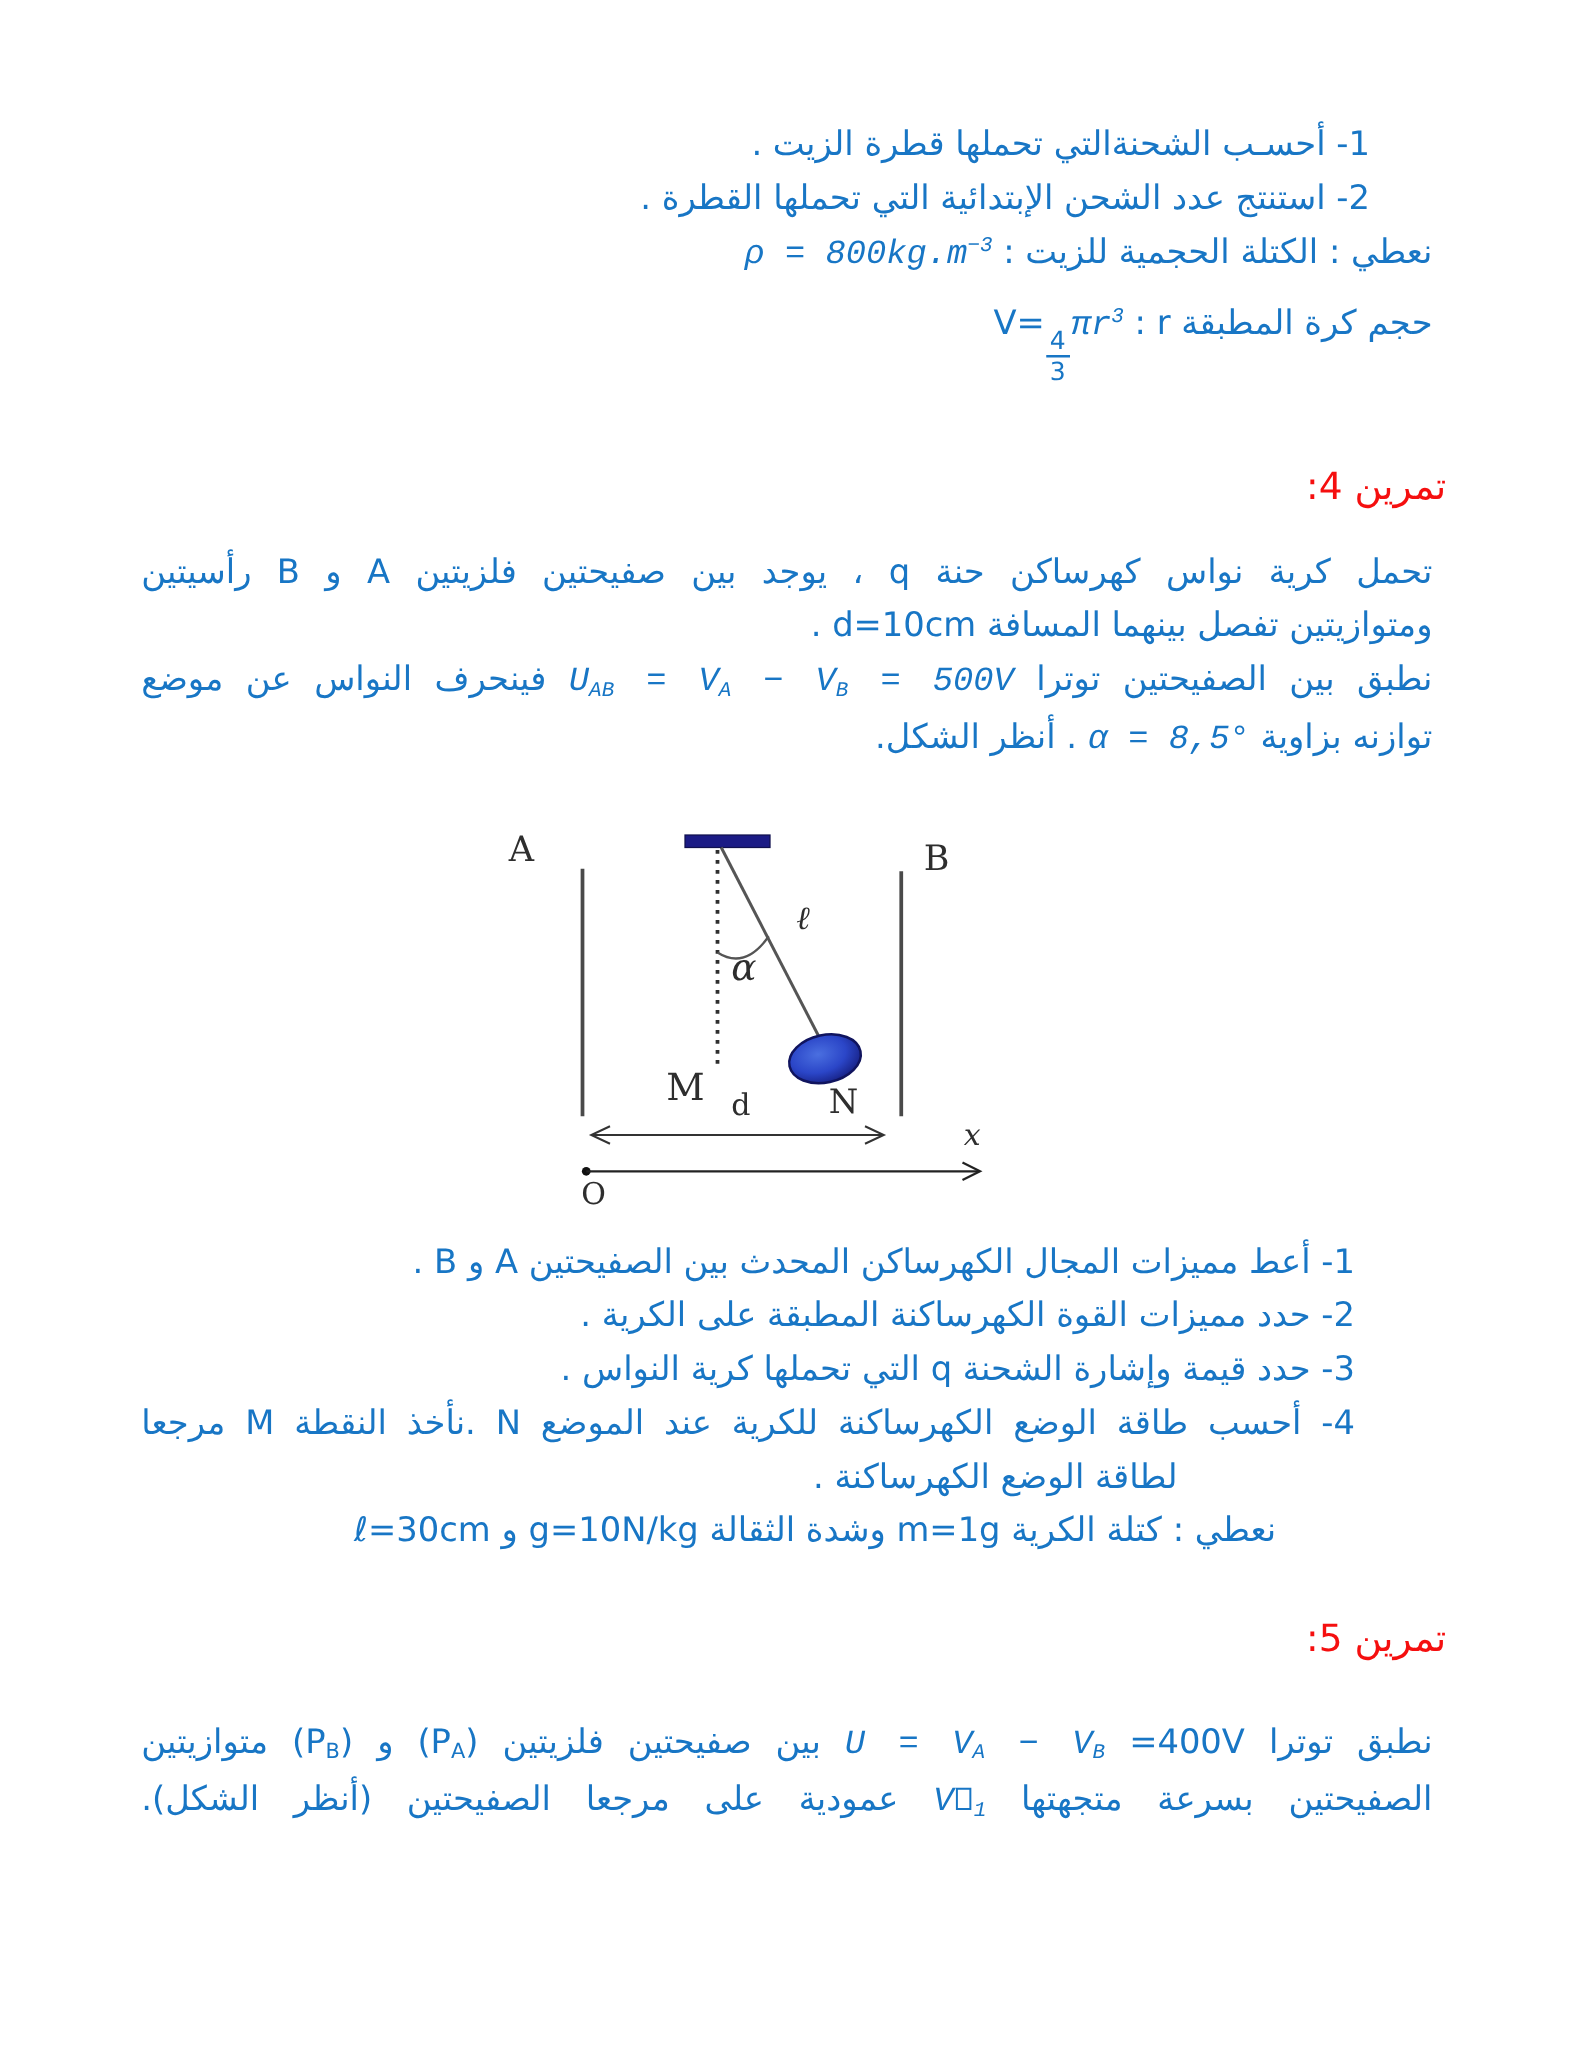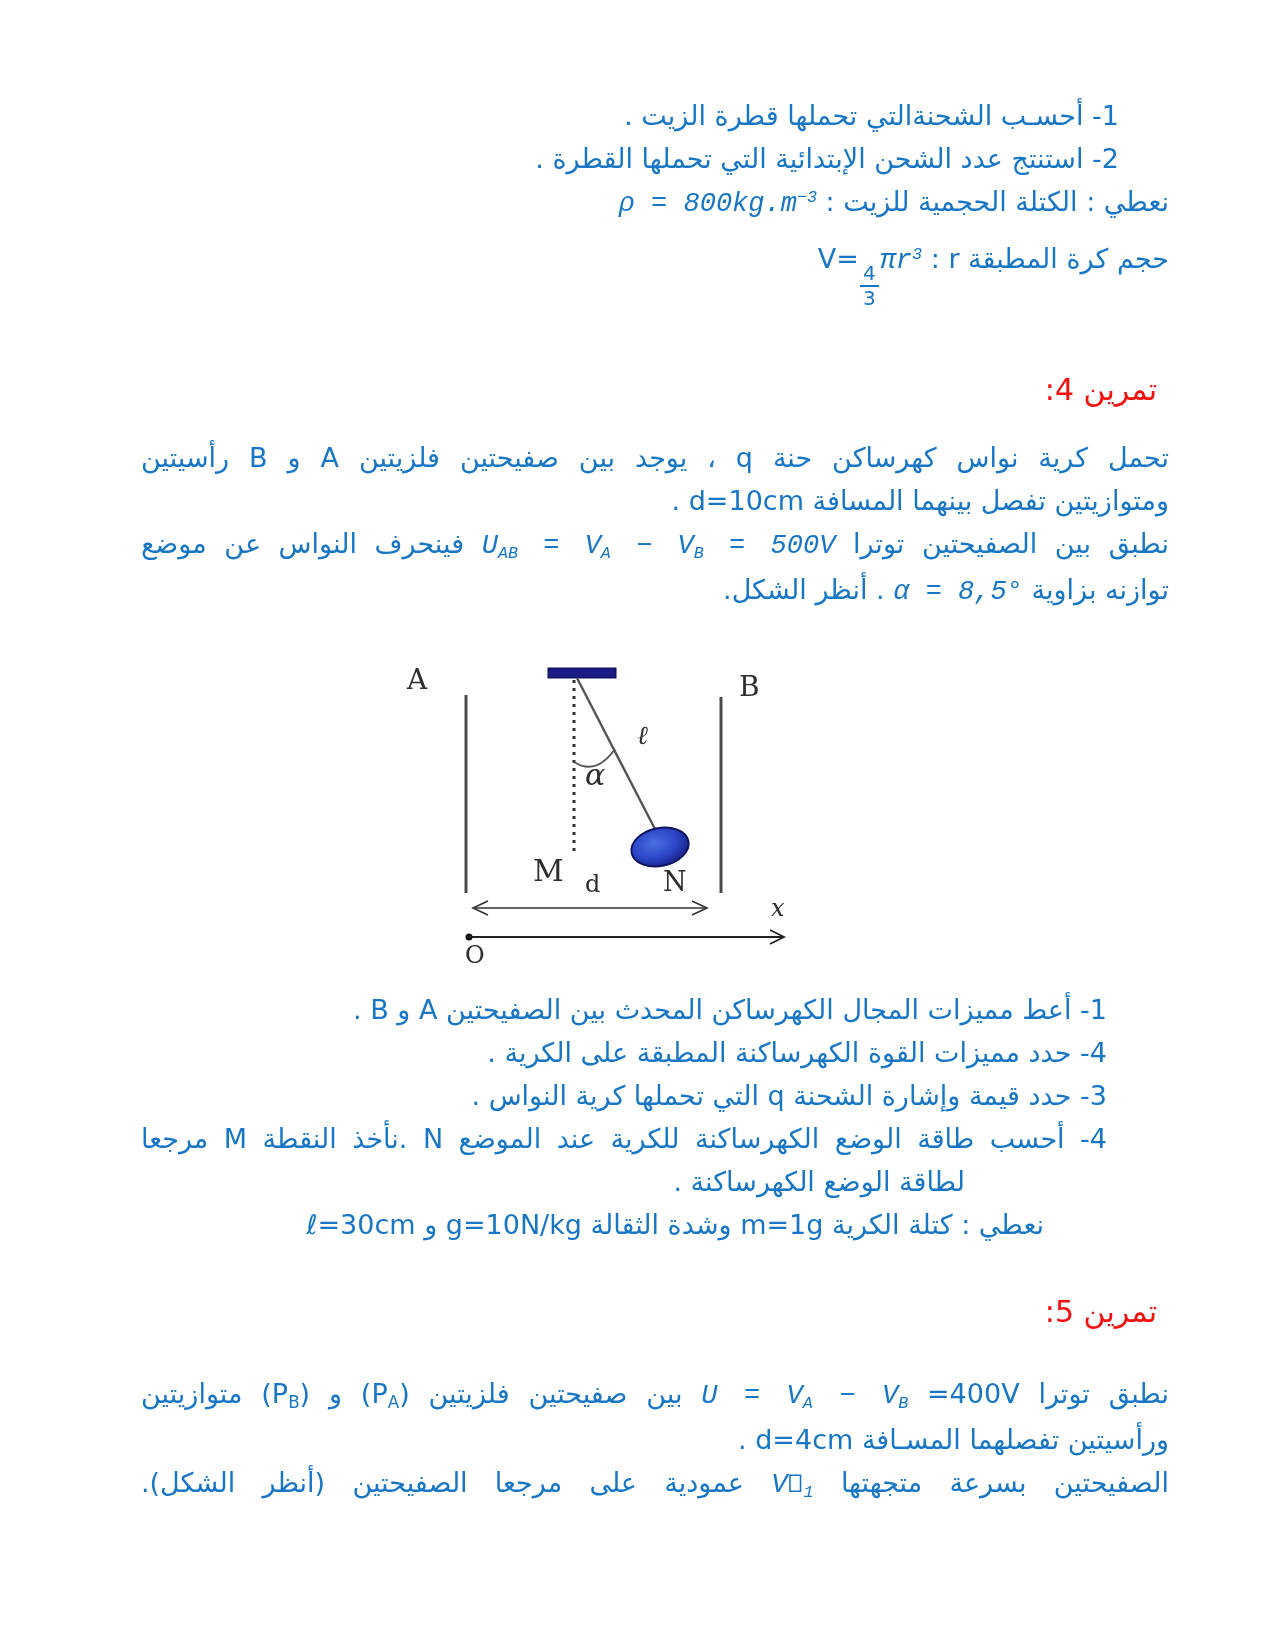--- a/index.html
+++ b/index.html
@@ -1,20 +1,20 @@
 <!DOCTYPE html>
 <html><head>
 <meta charset="utf-8">
 <style>
   html,body{margin:0;padding:0;background:#ffffff;}
   .page{
     position:relative;width:1275px;height:1650px;background:#ffffff;overflow:hidden;
     font-family:"DejaVu Sans",sans-serif;
   }
-  .ar-block{position:absolute;left:113px;right:106px;direction:rtl;margin-left:28px;}
+  .ar-block{position:absolute;left:113px;right:129px;direction:rtl;}
   .line{font-size:27px;line-height:43px;text-align:right;color:#1876C5;}
   .stretch{text-align:justify;text-align-last:justify;}
   .indent-num{padding-left:0;padding-right:50px;}
   .q-indent{padding-right:62px;}
   .cont-indent{padding-right:204px;}
   .givens-indent{padding-right:125px;}
   .heading{
     position:absolute;right:118px;direction:rtl;color:#F50F0F;
     font-size:30px;line-height:36px;text-align:left;
   }
@@ -100,28 +100,27 @@
     <span class="fig-label fig-italic" style="left:200px;top:120px;font-size:30px;">α</span>
     <span class="fig-label" style="left:148px;top:216px;font-size:30px;">M</span>
     <span class="fig-label" style="left:200px;top:232px;font-size:24px;">d</span>
     <span class="fig-label" style="left:278px;top:228px;font-size:27px;">N</span>
     <span class="fig-label fig-italic" style="left:386px;top:256px;font-size:24px;">x</span>
     <span class="fig-label" style="left:80px;top:303px;font-size:24px;">O</span>
   </div>
 
   <div class="ar-block" style="top:988px;">
     <div class="line q-indent">1- أعط مميزات المجال الكهرساكن المحدث بين الصفيحتين A و B .</div>
-    <div class="line q-indent">4- حدد مميزات القوة الكهرساكنة المطبقة على الكرية .</div>
+    <div class="line q-indent">2- حدد مميزات القوة الكهرساكنة المطبقة على الكرية .</div>
     <div class="line q-indent">3- حدد قيمة وإشارة الشحنة q التي تحملها كرية النواس .</div>
     <div class="line q-indent stretch">4- أحسب طاقة الوضع الكهرساكنة للكرية عند الموضع N .نأخذ النقطة M مرجعا</div>
     <div class="line cont-indent">لطاقة الوضع الكهرساكنة .</div>
     <div class="line givens-indent">نعطي : كتلة الكرية m=1g وشدة الثقالة g=10N/kg و ℓ=30cm</div>
   </div>
 
   <div class="heading" style="top:1294px;">تمرين 5:</div>
 
   <div class="ar-block" style="top:1372px;">
     <div class="line stretch"><span>نطبق توترا</span> <span class="math-run"><span class="mi"><span>U</span><span> = V</span><sub>A</sub><span> − V</span><sub>B</sub></span> <span>=400V</span></span> <span>بين صفيحتين فلزيتين</span> <span class="math-run"><span>(P</span><sub>A</sub><span>)</span></span> <span>و</span> <span class="math-run"><span>(P</span><sub>B</sub><span>)</span></span> <span>متوازيتين</span></div>
-    <div class="line">ورأسيتين تفصلهما المسـافة d=4cm .</div>
     <div class="line stretch"><span>الصفيحتين بسرعة متجهتها</span> <span class="math-run mi"><span>V⃗</span><sub>1</sub></span> <span>عمودية على مرجعا الصفيحتين (أنظر الشكل).</span></div>
   </div>
 
 </div>
 
 </body></html>

